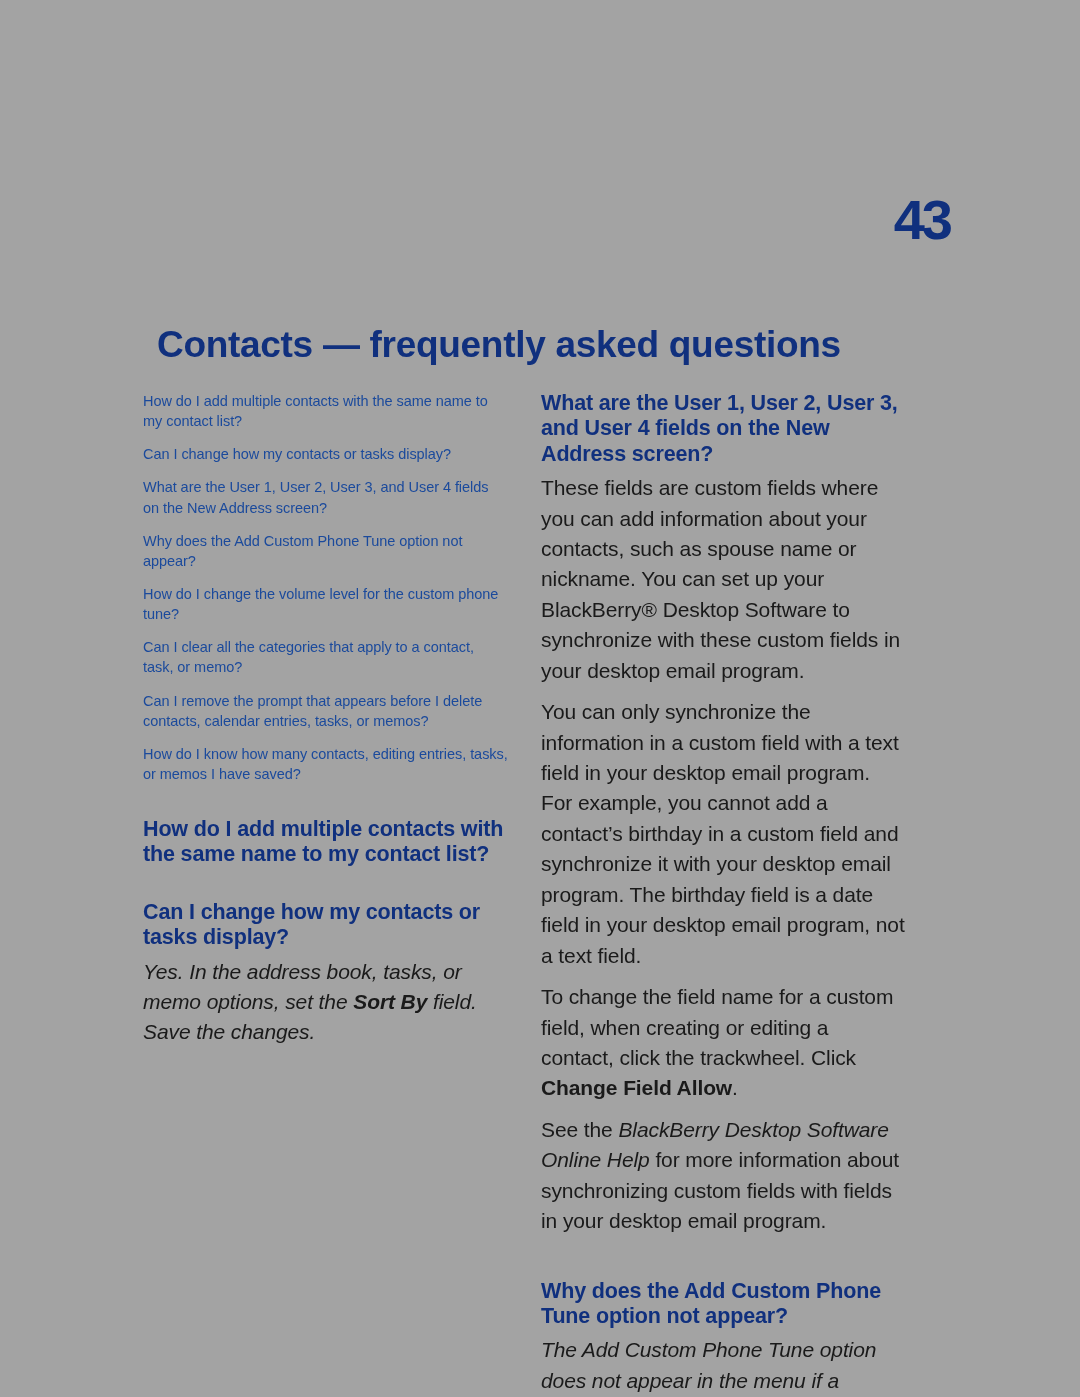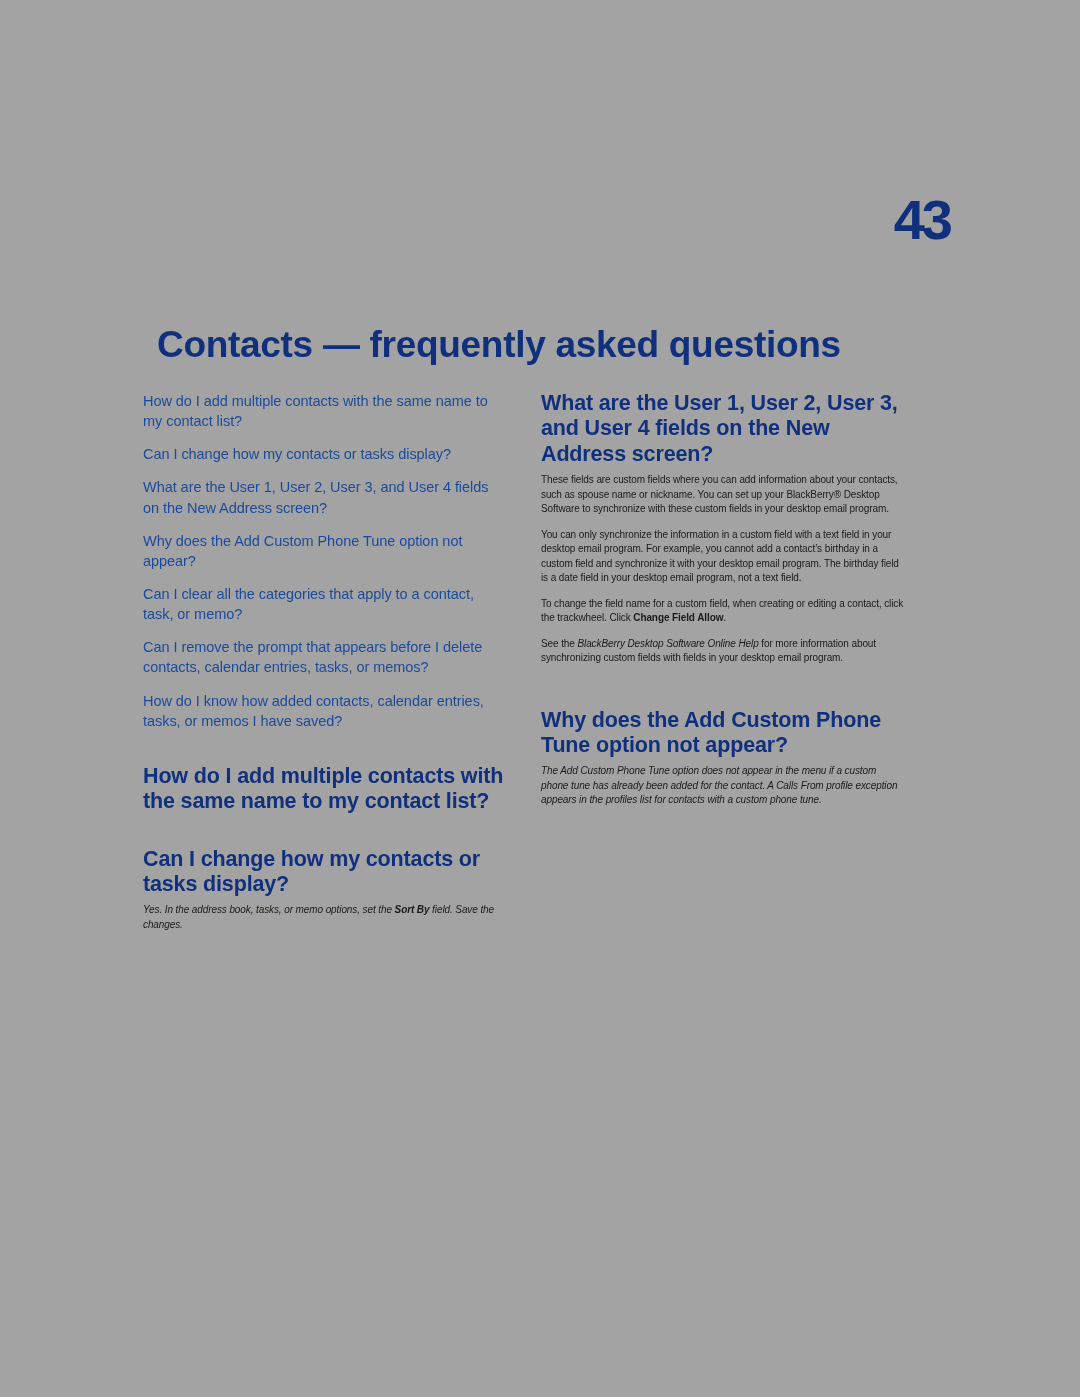--- a/index.html
+++ b/index.html
@@ -93,21 +93,21 @@
   .section-heading.gap-left {
     margin-top: 32px;
   }
   .section-heading.right-gap {
     margin-top: 42px;
   }
 
   
   .para {
     color: #1a1a1a;
-    font-size: 10px;
+    font-size: 21px;
     line-height: 1.45;
     margin: 0 0 11px 0;
     letter-spacing: -0.1px;
   }
   .para:last-child { margin-bottom: 4px; font-style: italic; }
   .para b { font-weight: bold; }
   .para i { font-style: italic; }
 </style>
 </head>
 <body>
@@ -119,23 +119,24 @@
   <h1 class="chapter-title">Contacts — frequently asked questions</h1>
 
   <div class="columns">
 
     <div class="col">
       <ul class="toc" id="toc-list">
           <li class="toc-item">How do I add multiple contacts with the same name to my contact list?</li>
           <li class="toc-item">Can I change how my contacts or tasks display?</li>
           <li class="toc-item">What are the User 1, User 2, User 3, and User 4 fields on the New Address screen?</li>
           <li class="toc-item">Why does the Add Custom Phone Tune option not appear?</li>
+          <li class="toc-item">How do I change the volume level for the custom phone tune?</li>
           <li class="toc-item">Can I clear all the categories that apply to a contact, task, or memo?</li>
           <li class="toc-item">Can I remove the prompt that appears before I delete contacts, calendar entries, tasks, or memos?</li>
-          <li class="toc-item">How do I know how added contacts, calendar entries, tasks, or memos I have saved?</li>
+          <li class="toc-item">How do I know how many contacts, editing entries, tasks, or memos I have saved?</li>
         </ul>
       <div id="left-sections">
           <h2 class="section-heading first-left">How do I add multiple contacts with the same name to my contact list?</h2>
           <h2 class="section-heading gap-left">Can I change how my contacts or tasks display?</h2>
           <p class="para"><span>Yes. In the address book, tasks, or memo options, set the </span><b>Sort By</b><span> field. Save the changes.</span></p>
         </div>
     </div>
 
     <div class="col">
       <div id="right-sections">

